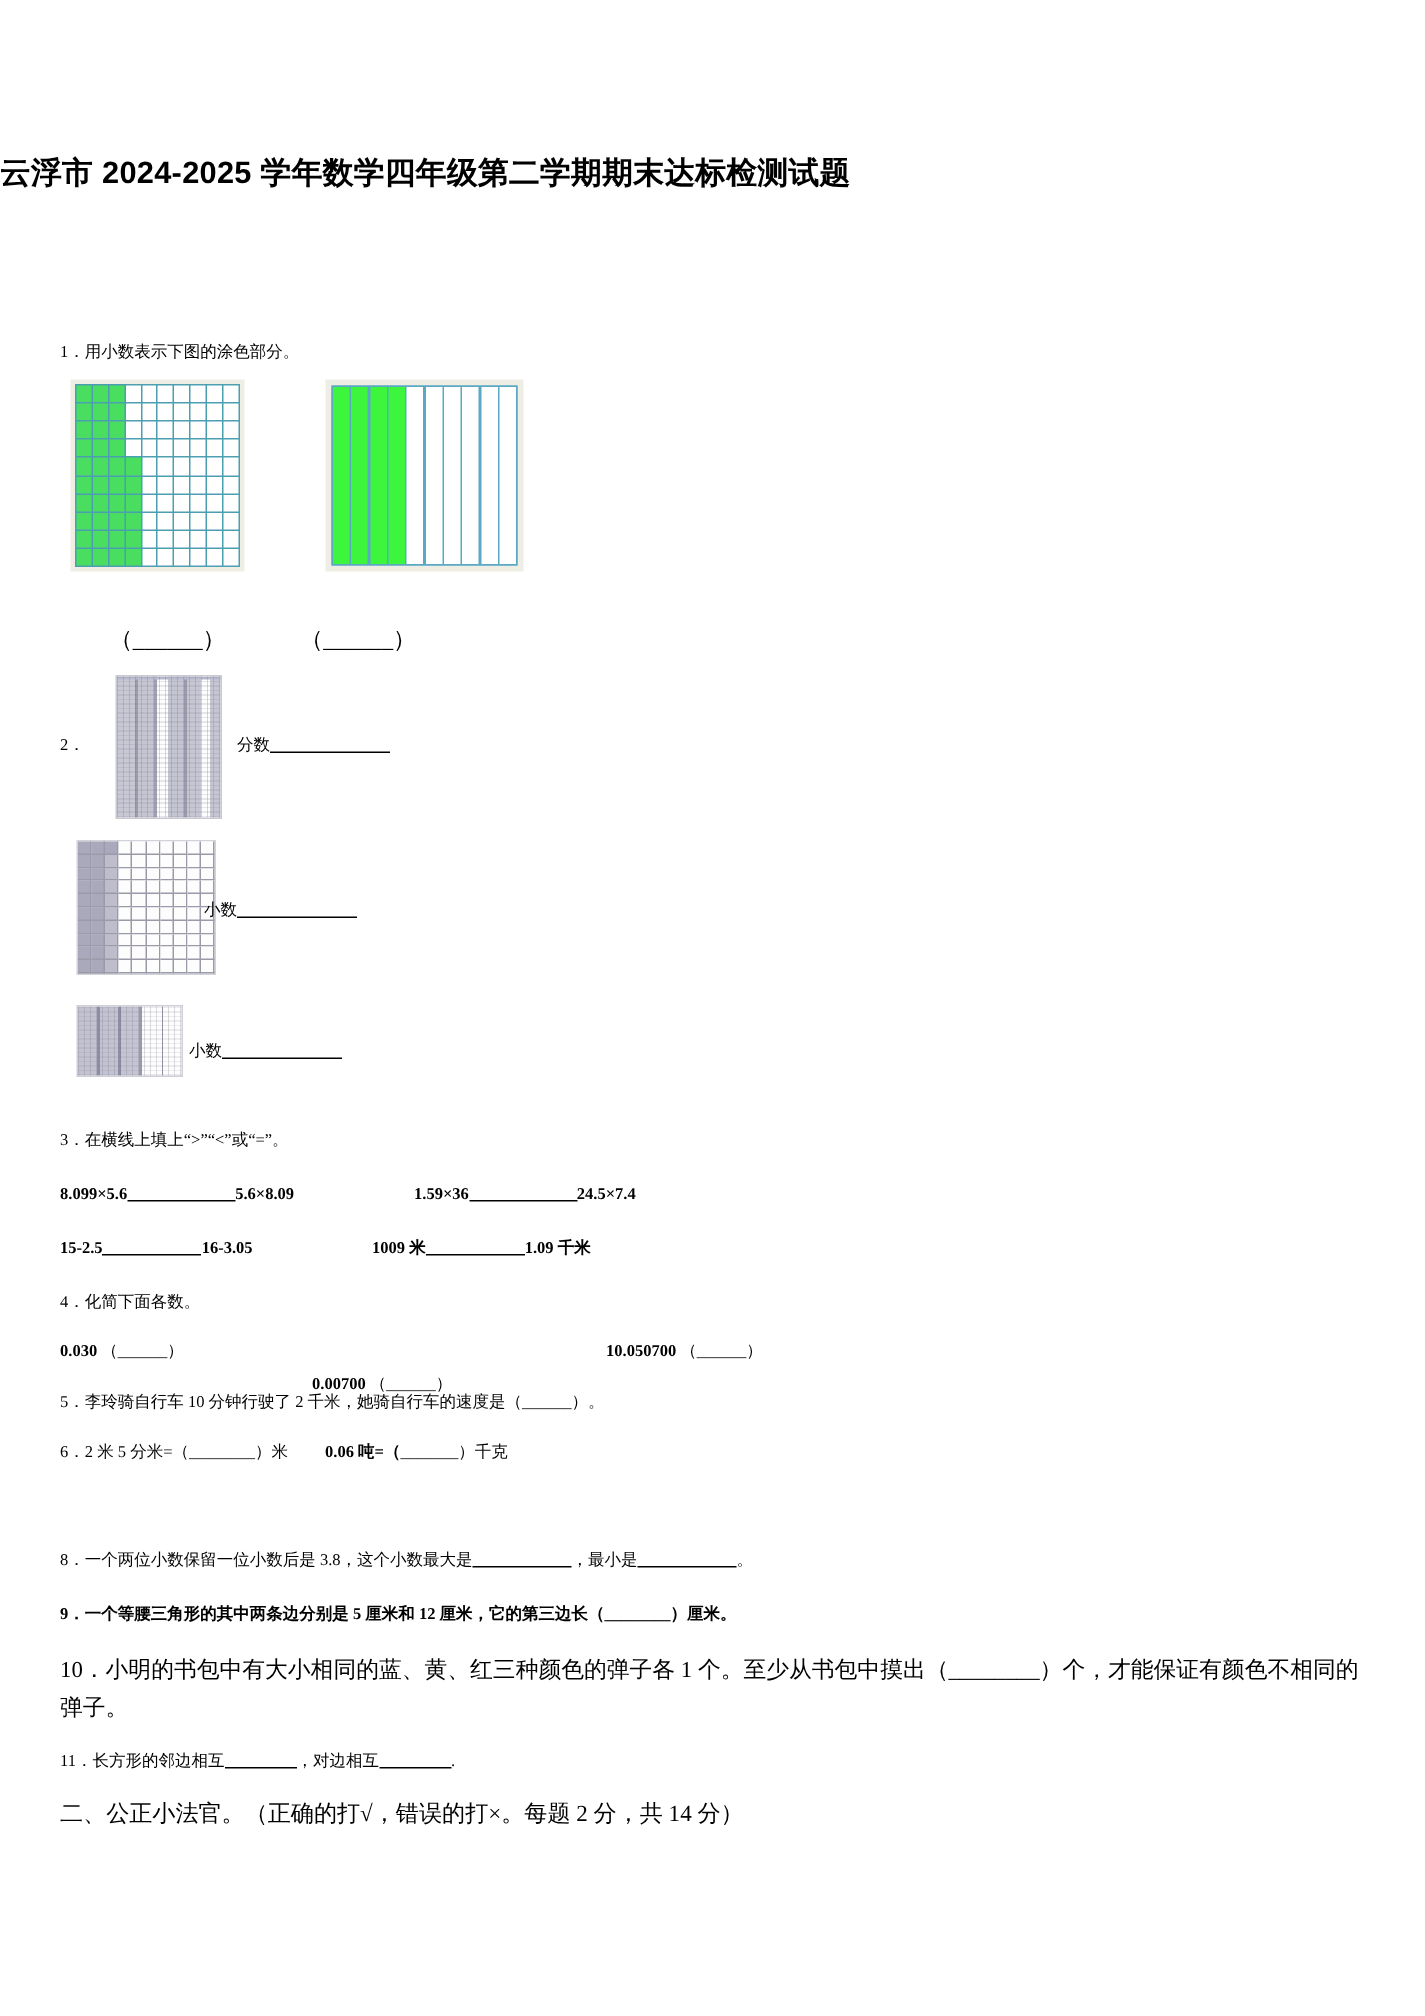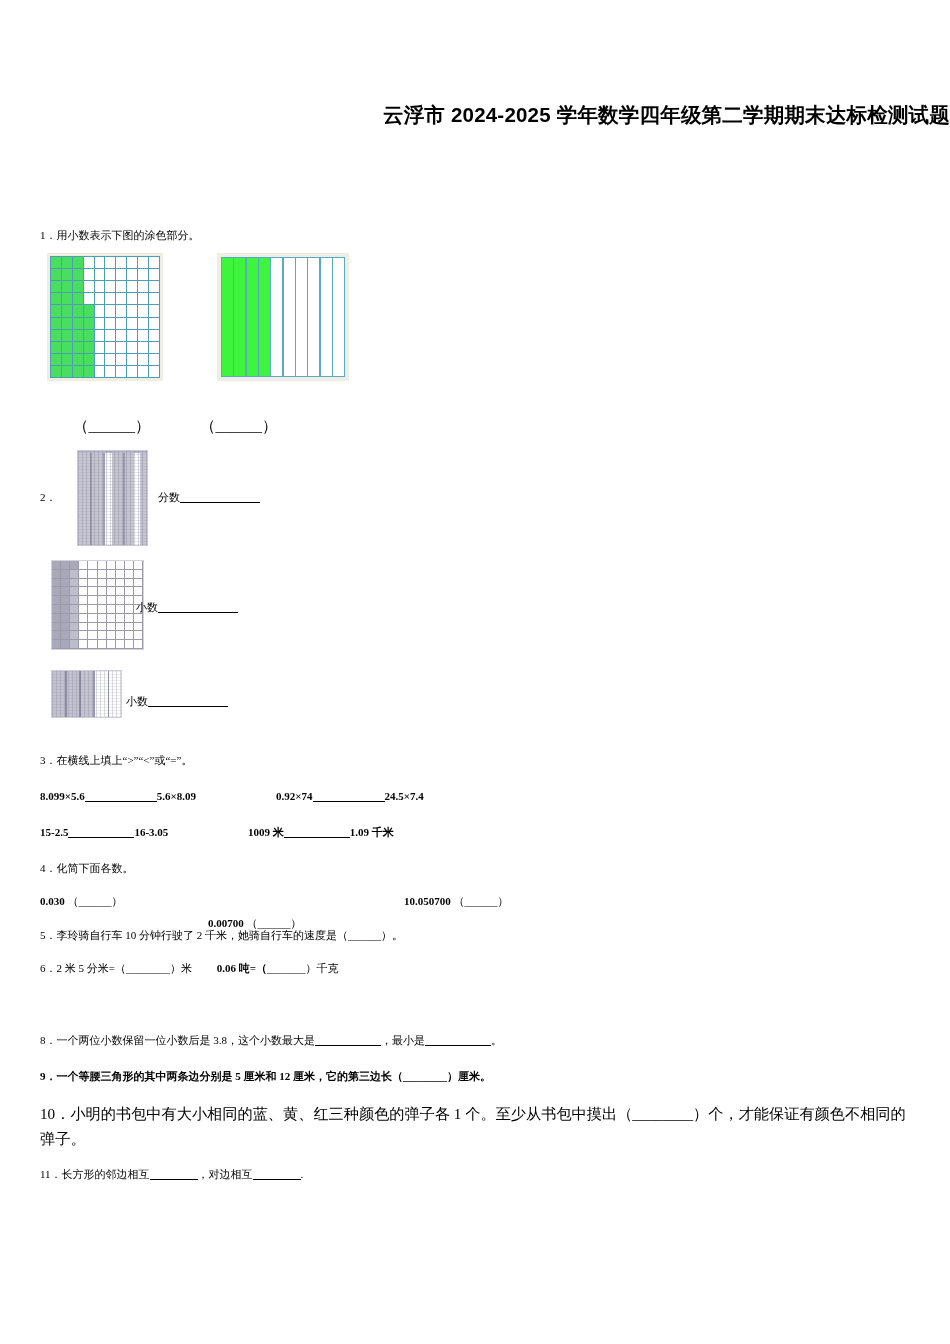--- a/index.html
+++ b/index.html
@@ -20,21 +20,21 @@
     left: 0; top: 0;
     width: 950px;
     height: 1344px;
   }
 
   
   .doc-title {
     position: absolute;
     left: 0; top: 101px;
     width: 950px;
-    text-align: right;
+    text-align: left;
     font-family: "Liberation Sans", "DejaVu Sans", sans-serif;
     font-weight: bold;
     font-size: 20.5px;
     letter-spacing: 0.2px;
     color: #000;
   }
 
   
   .line {
     position: absolute;
@@ -466,21 +466,21 @@
   </div>
 
   <div class="line" style="left:40px; top:753px;">
     <span>3．</span><span>在横线上填上“&gt;”“&lt;”或“=”。</span>
   </div>
 
   <div class="line bold" style="left:40px; top:789px;">
     <span>8.099×5.6</span><span class="blank b72"></span><span>5.6×8.09</span>
   </div>
   <div class="line bold" style="left:276px; top:789px;">
-    <span>0.92×74</span><span class="blank b72"></span><span>24.5×7.4</span>
+    <span>1.59×36</span><span class="blank b72"></span><span>24.5×7.4</span>
   </div>
 
   <div class="line bold" style="left:40px; top:825px;">
     <span>15-2.5</span><span class="blank b66"></span><span>16-3.05</span>
   </div>
   <div class="line bold" style="left:248px; top:825px;">
     <span>1009 米</span><span class="blank b66"></span><span>1.09 千米</span>
   </div>
 
   <div class="line" style="left:40px; top:861px;">
@@ -519,14 +519,15 @@
   </div>
 
   <div class="wrapline" style="left:40px; top:1102px; width:878px;">
     <span>10．</span><span>小明的书包中有大小相同的蓝、黄、红三种颜色的弹子各 1 个。至少从书包中摸出（</span><span>________</span><span>）个，才能保证有颜色不相同的弹子。</span>
   </div>
 
   <div class="line" style="left:40px; top:1167px;">
     <span>11．</span><span>长方形的邻边相互</span><span class="blank b48"></span><span>，对边相互</span><span class="blank b48"></span><span>.</span>
   </div>
 
+  <div class="line hdr" style="left:40px; top:1200px;">二、公正小法官。（正确的打√，错误的打×。每题 2 分，共 14 分）</div>
 
 </div>
 
 </body></html>

